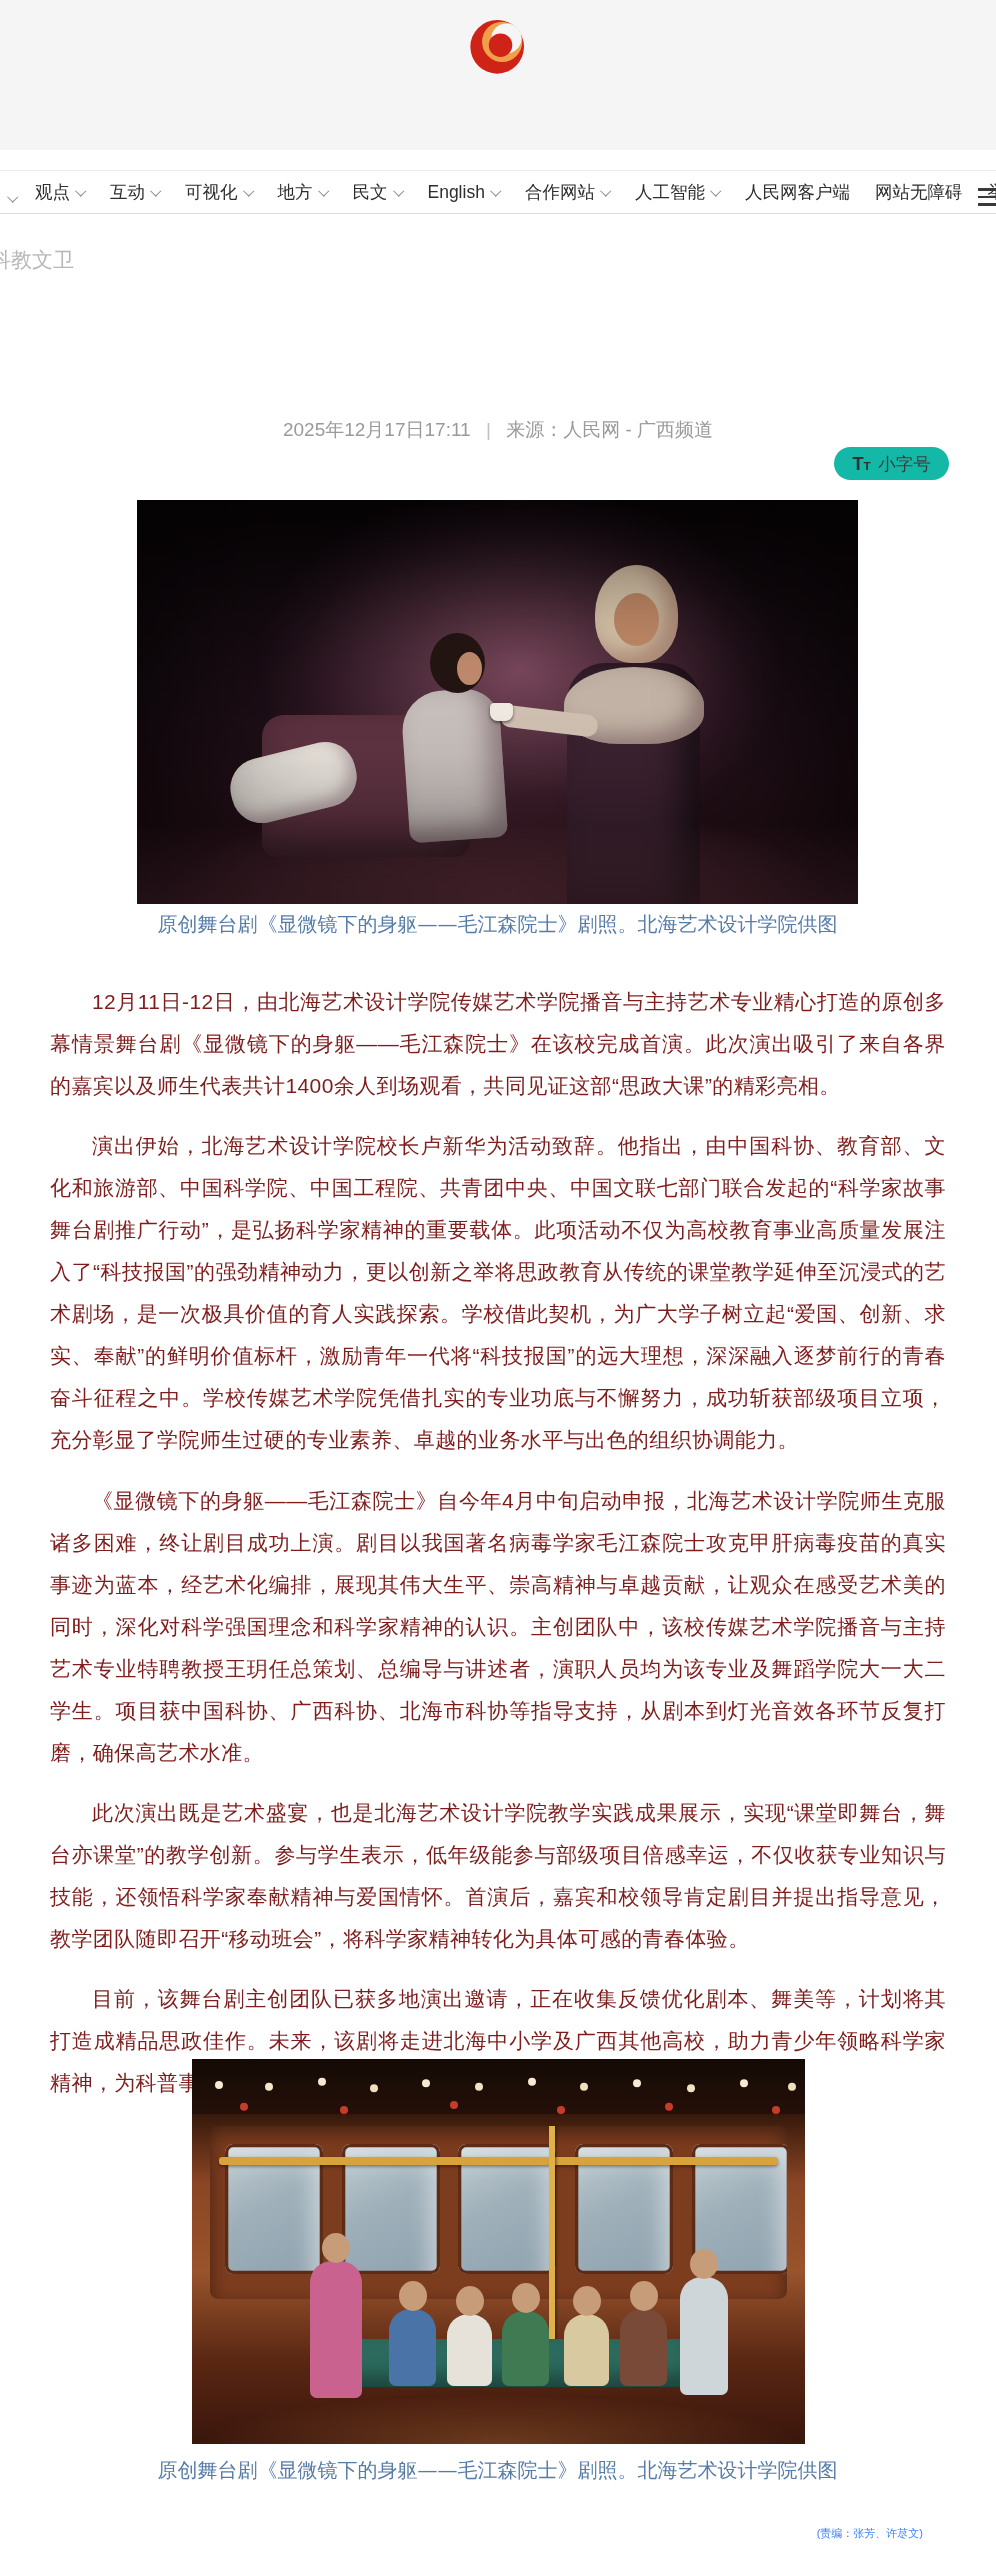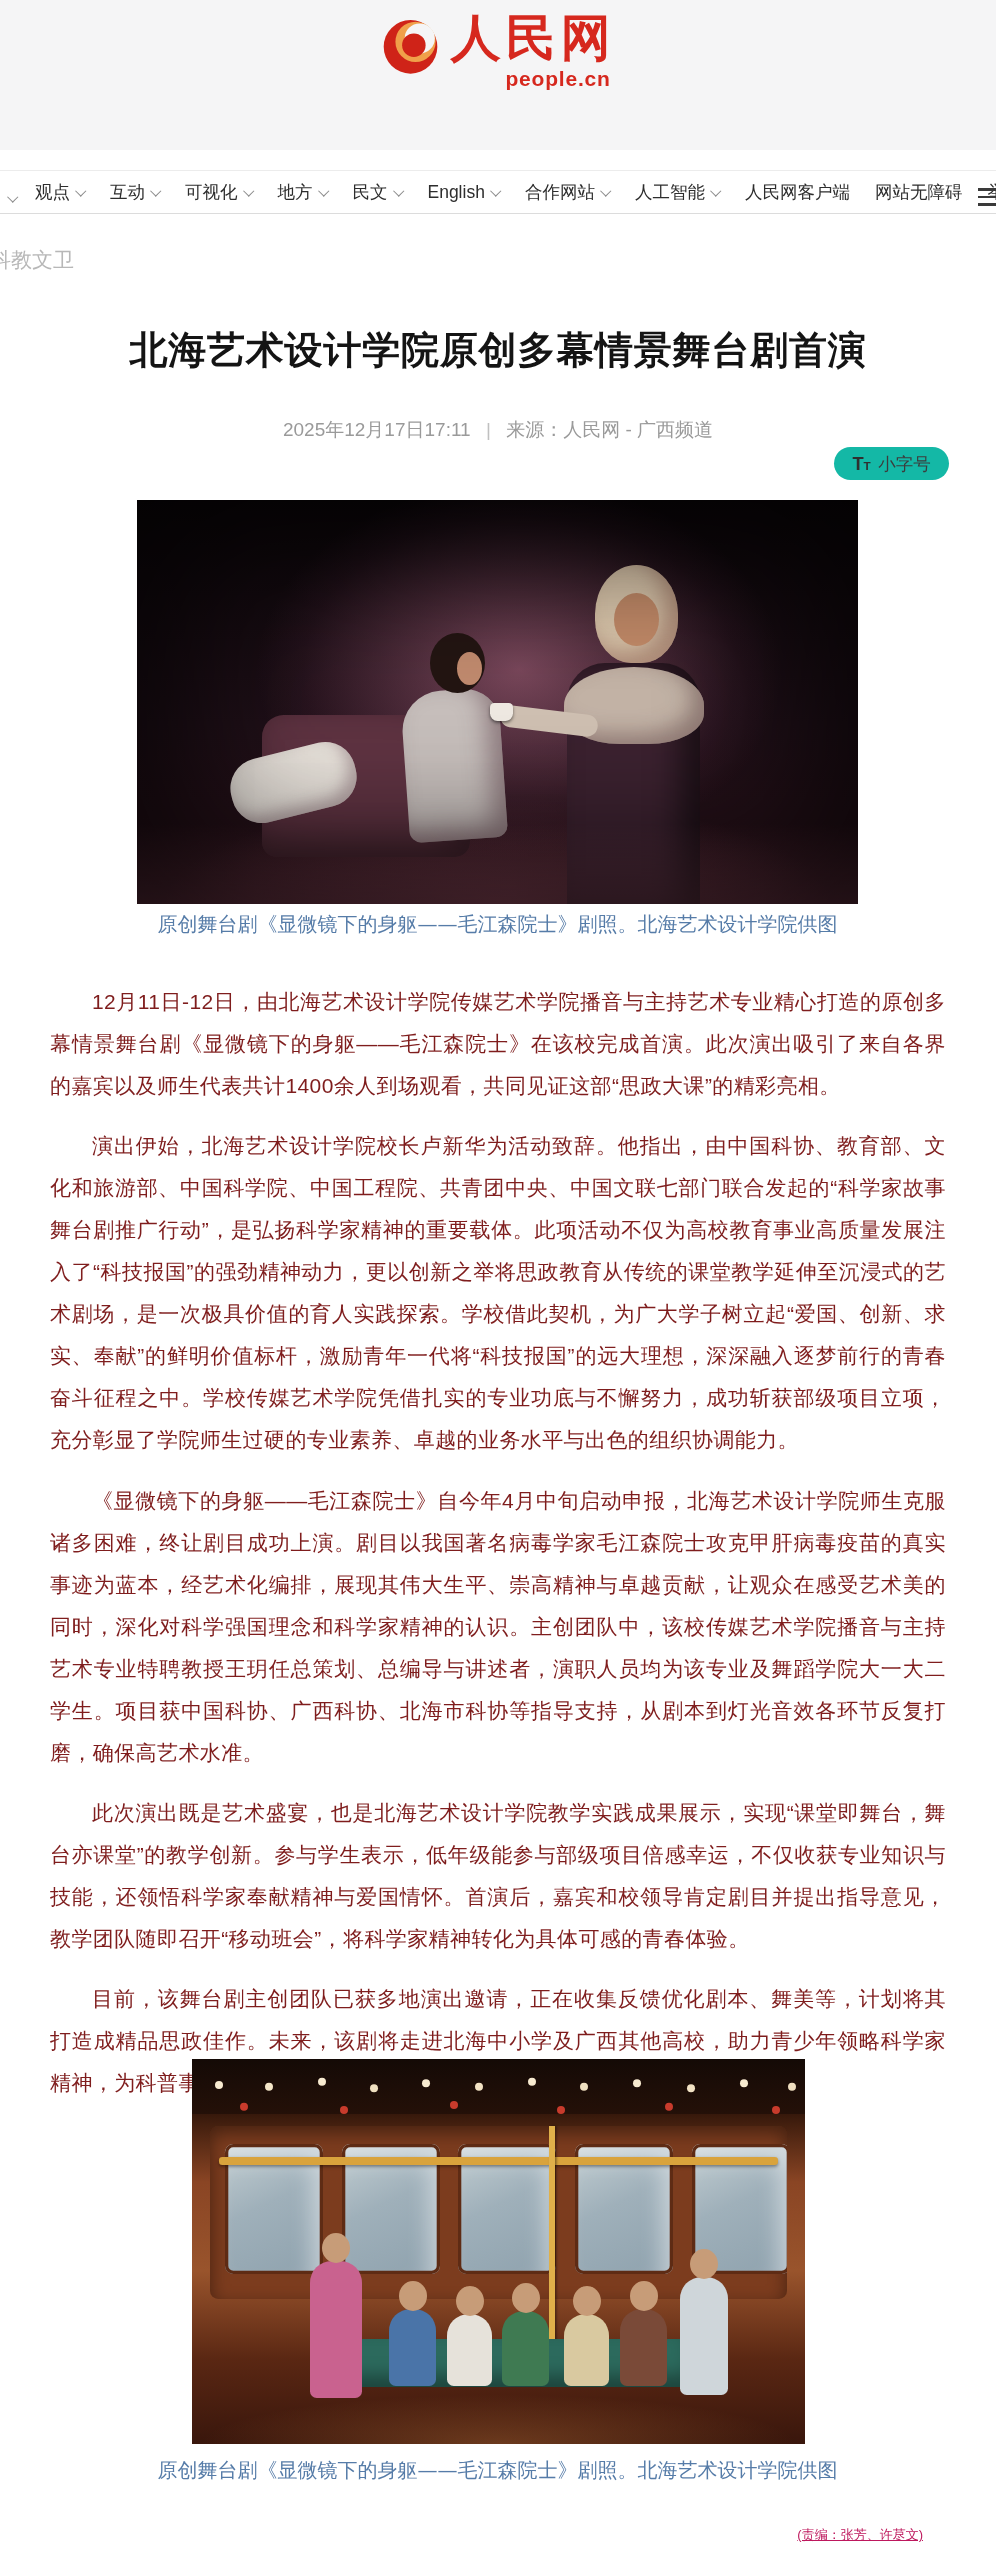--- a/index.html
+++ b/index.html
@@ -156,41 +156,37 @@
   .caption1 { top:908px; }
   .caption2 { top:2454px; }
 
   .article-body { position:absolute; top:981px; left:50px; width:896px; }
   .article-body p {
     font-size:21px; line-height:42px; color:#7f1d1d; text-align:justify;
     text-indent:2em; margin-bottom:18.3px; letter-spacing:0.4px;
   }
 
   .editors {
-    position:absolute; top:2526px; right:73px; font-size:13px; color:#be185d;text-decoration:underline;
+    position:absolute; top:2526px; right:73px; font-size:11px; color:#3b82f6;
   }
 </style>
 </head>
 <body>
 
 <div class="page">
 
   <header class="site-header">
     <a class="logo">
       <span class="logo-icon">
         <svg width="62" height="62" viewBox="0 0 74 74">
           <circle cx="36" cy="38" r="32" fill="#cf2318"></circle>
           <circle cx="42" cy="32" r="24" fill="#f0a04a"></circle>
           <circle cx="47" cy="28" r="18" fill="#f5f5f6"></circle>
           <circle cx="40" cy="36" r="14" fill="#cf2318"></circle>
         </svg>
-      </span>
-      <span class="logo-text">
-        <span class="logo-cn">人民网</span>
-        <span class="logo-en">people.cn</span>
       </span>
     </a>
   </header>
 
   <nav class="site-nav">
     <span id="nav-items"><a class="nav-item">
           <span class="nav-label"></span>
           <i class="caret"></i>
         </a><a class="nav-item">
           <span class="nav-label">观点</span>
@@ -225,21 +221,20 @@
         </a></span>
     <span class="hamburger">
       <span></span>
         <span></span>
         <span></span>
     </span>
   </nav>
 
   <div class="breadcrumb">科教文卫</div>
 
-  <h1 class="article-title">北海艺术设计学院原创多幕情景舞台剧首演</h1>
 
   <div class="dateline">
     <span>2025年12月17日17:11</span>
     <span class="divider">|</span>
     <span><span>来源：</span><span>人民网 - 广西频道</span></span>
   </div>
 
   <div class="toolbar">
     <button class="font-size-btn">
       <span class="tt"><span class="t1">T</span><span class="t2">T</span></span>

